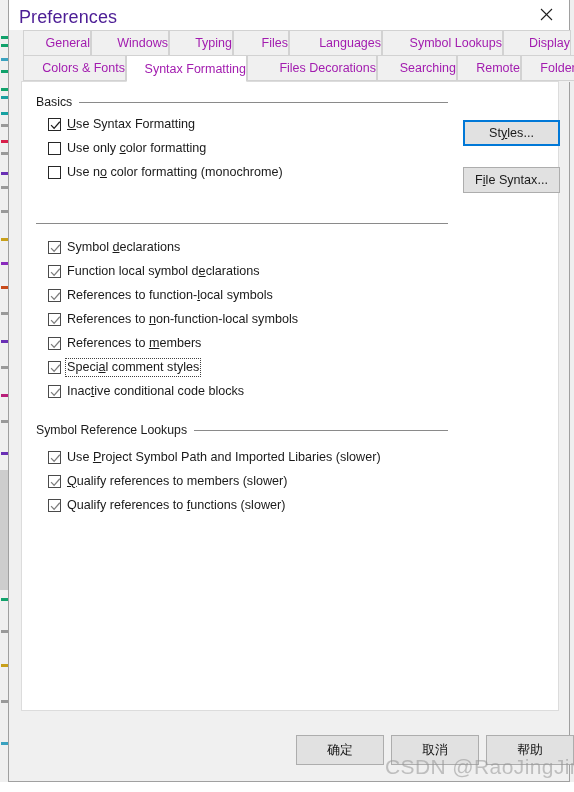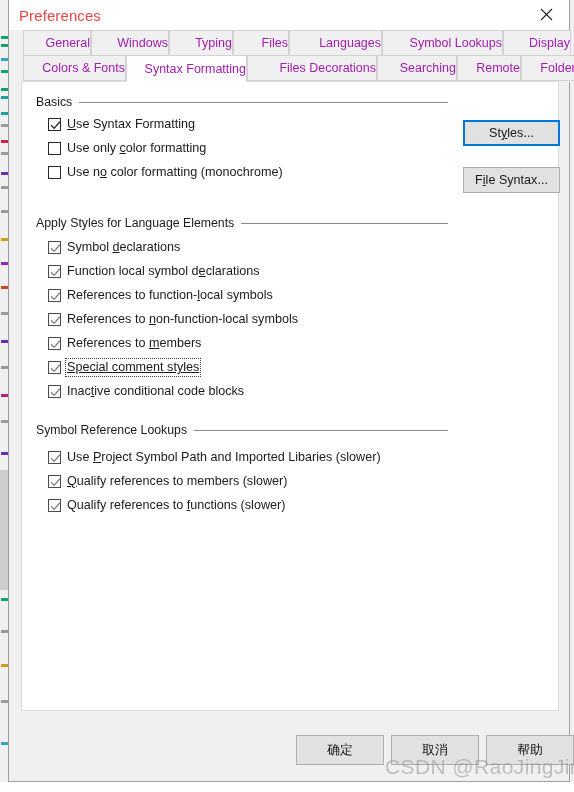--- a/index.html
+++ b/index.html
@@ -40,21 +40,21 @@
   }
 
   #titlebar {
     position: relative;
     height: 30px;
     background: #ffffff;
     border-bottom: 1px solid #ffffff;
   }
   #title-text {
     position: absolute; left: 10px; top: 7px;
-    font-size: 15px; color: #ef4444;
+    font-size: 18px; color: #4c1d95;
     letter-spacing: .1px;
   }
   #close-btn {
     position: absolute; right: 0; top: 0;
     width: 45px; height: 29px;
     display: flex; align-items: center; justify-content: center;
     cursor: default;
   }
   #close-btn svg { display:block; }
 
@@ -122,21 +122,20 @@
   .cb-box.gray { border-color: #4a4a4a; }
   .cb-box svg { position: absolute; left: 1px; top: 1px; }
   .cb-label {
     font-size: 12.6px; color: #1a1a1a; white-space: nowrap;
     line-height: 15px;
   }
   .cb-label u { text-decoration: underline; text-underline-offset: 1px; }
   .cb-row.focused .cb-label {
     outline: 1px dotted #404040;
     outline-offset: 1px;
-    text-decoration: underline;
   }
 
   
   .side-btn {
     position: absolute;
     background: #e1e1e1;
     border: 1px solid #adadad;
     display: flex; align-items: center; justify-content: center;
     font-size: 12.6px; color: #1a1a1a;
     cursor: default;
@@ -285,21 +284,20 @@
         </div>
         <div class="cb-row" style="left: 26px; top: 58px;">
           <span class="cb-box"></span>
           <span class="cb-label"><span>Use only </span><u>c</u><span>olor formatting</span></span>
         </div>
         <div class="cb-row" style="left: 26px; top: 82px; align-items: center;">
           <span class="cb-box"></span>
           <span class="cb-label"><span>Use n</span><u>o</u><span> color formatting (monochrome)</span></span>
         </div>
         <div class="group-header" style="left: 14px; top: 134px; width: 412px;">
-          <span class="gh-label">Apply Styles for Language Elements</span>
           <span class="gh-line"></span>
         </div>
         <div class="cb-row" style="left: 26px; top: 157px;">
           <span class="cb-box gray">
             <svg width="11" height="11" viewBox="0 0 11 11" aria-hidden="true">
               <polyline points="1.5,5.6 4.1,8.3 9.4,2.2" fill="none" stroke="#7d7d7d" stroke-width="1.25" stroke-linecap="square" stroke-linejoin="miter"></polyline>
             </svg>
           </span>
           <span class="cb-label"><span>Symbol </span><u>d</u><span>eclarations</span></span>
         </div>

